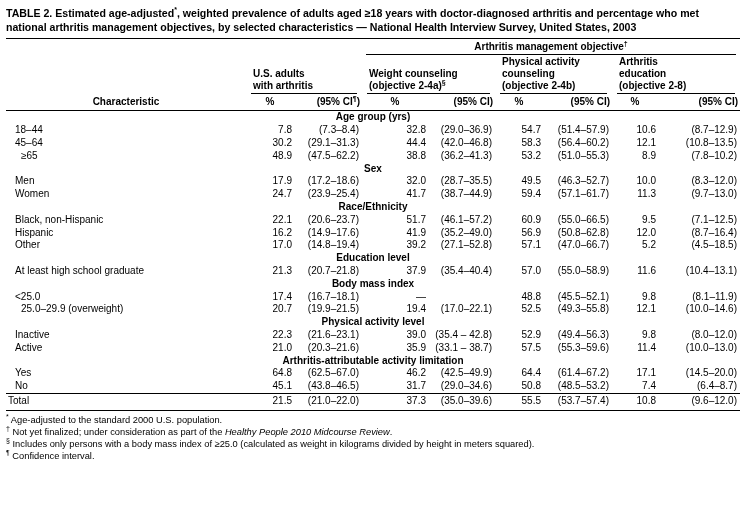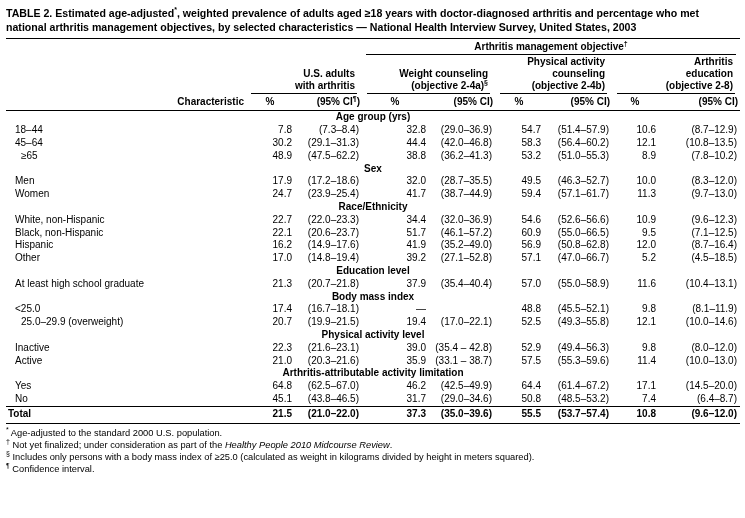--- a/index.html
+++ b/index.html
@@ -15,34 +15,34 @@
     font-size:10.6px; font-weight:bold; line-height:1.28;
     margin-bottom:4px; width:734px;
   }
   table {
     border-collapse:collapse; table-layout:fixed; width:734px;
     border-top:1.4px solid #000;
   }
   thead th { font-weight:bold; font-size:10px; vertical-align:bottom; padding:0; }
   th.spanner { text-align:center; }
   th.spanner > div { border-bottom:1px solid #000; padding:2px 2px 1px; margin:0 4px; line-height:1.2; }
-  th.group { text-align:right; }
+  th.group { text-align:left; }
   th.group > div { border-bottom:1px solid #000; padding:1px 2px 2px; margin:0 5px; line-height:1.18; }
   tr.subhead th { border-bottom:1px solid #000; padding:2px 2px 2px; line-height:1.2; }
-  th.char-h { text-align:right; padding-left:2px; }
+  th.char-h { text-align:center; padding-left:2px; }
   th.pct-h { text-align:center; }
   th.ci-h { text-align:right; padding-right:3px; }
   tbody td { font-size:10px; line-height:12.8px; padding:0 2px; vertical-align:bottom; white-space:nowrap; }
   td.section { font-weight:bold; padding-left:2px;text-align:center; }
   td.char { padding-left:2px; }
   td.ind1 { padding-left:9px; }
   td.ind2 { padding-left:15px; }
   td.pct { text-align:right; padding-right:2px; }
   td.ci  { text-align:right; padding-right:3px; }
-  tr.total td { font-weight:bold; border-top:1px solid #000; border-bottom:1.2px solid #000; padding-top:1px; padding-bottom:2px; }
+  tr.total td { font-weight:normal; border-top:1px solid #000; border-bottom:1.2px solid #000; padding-top:1px; padding-bottom:2px; }
   .footnotes { margin-top:3px; width:734px; }
   .footnote { font-size:9.3px; line-height:12.2px; }
   .footnote i { font-style:italic; }
 </style>
 </head>
 <body>
 
 <div class="title">TABLE 2. Estimated age-adjusted<sup>*</sup>, weighted prevalence of adults aged ≥18 years with doctor-diagnosed arthritis and percentage who met national arthritis management objectives, by selected characteristics — National Health Interview Survey, United States, 2003</div>
 
 <table>
@@ -150,31 +150,20 @@
         <td class="ci">(38.7–44.9)</td>
         <td class="pct">59.4</td>
         <td class="ci">(57.1–61.7)</td>
         <td class="pct">11.3</td>
         <td class="ci">(9.7–13.0)</td>
       </tr>
       <tr>
         <td colspan="9" class="section">Race/Ethnicity</td>
       </tr>
       <tr>
-        <td class="char ind1">White, non-Hispanic</td>
-        <td class="pct">22.7</td>
-        <td class="ci">(22.0–23.3)</td>
-        <td class="pct">34.4</td>
-        <td class="ci">(32.0–36.9)</td>
-        <td class="pct">54.6</td>
-        <td class="ci">(52.6–56.6)</td>
-        <td class="pct">10.9</td>
-        <td class="ci">(9.6–12.3)</td>
-      </tr>
-      <tr>
         <td class="char ind1">Black, non-Hispanic</td>
         <td class="pct">22.1</td>
         <td class="ci">(20.6–23.7)</td>
         <td class="pct">51.7</td>
         <td class="ci">(46.1–57.2)</td>
         <td class="pct">60.9</td>
         <td class="ci">(55.0–66.5)</td>
         <td class="pct">9.5</td>
         <td class="ci">(7.1–12.5)</td>
       </tr>

